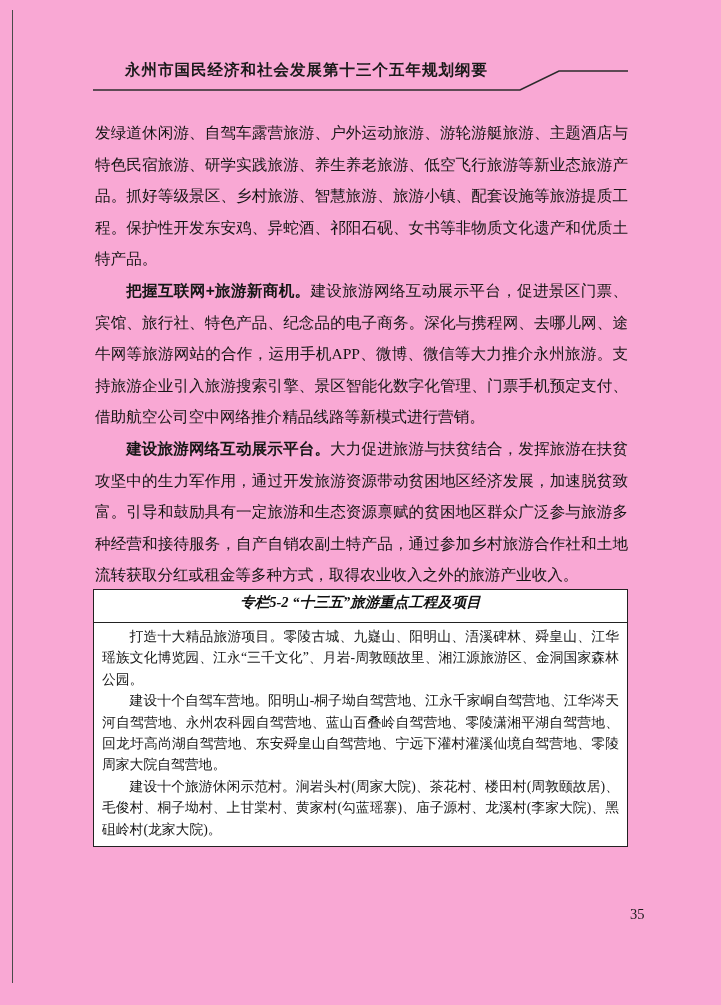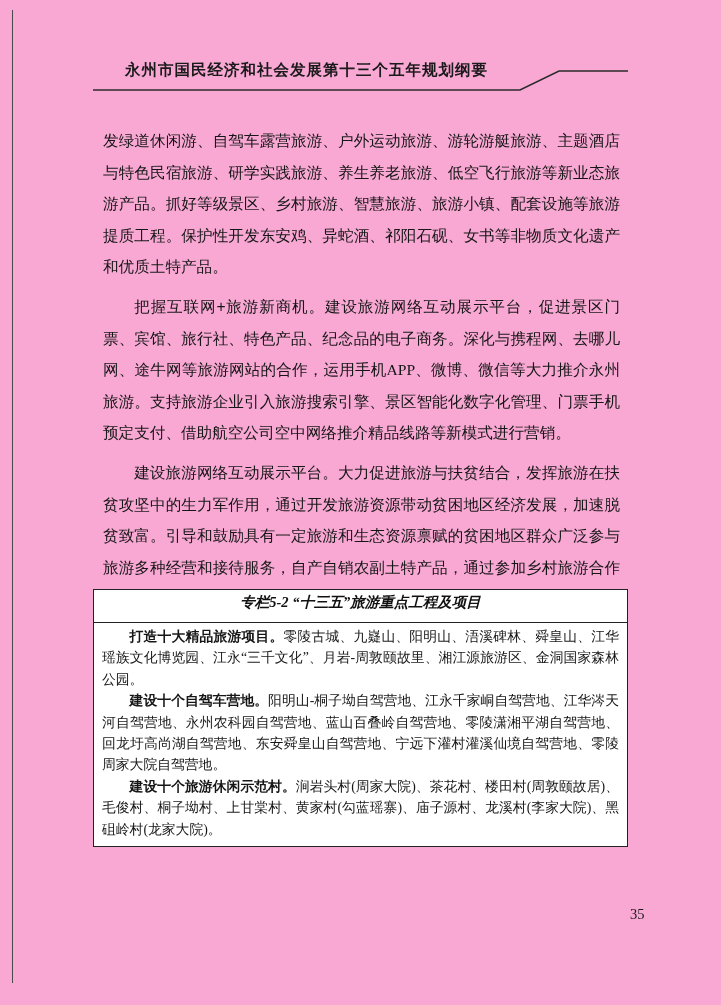--- a/index.html
+++ b/index.html
@@ -26,25 +26,25 @@
   .header-rule{
     position:absolute;left:0;top:0;
   }
   .body-text{
     position:absolute;left:95px;top:117px;width:533px;
     font-size:15.6px;
     line-height:31.6px;
     text-align:justify;
     color:#161616;
   }
-  .para{margin:8px;text-indent:2em;}
+  .para{margin:0;text-indent:2em;}
   .para.no-indent{text-indent:0;}
   .lead{
     font-family:"Liberation Sans","DejaVu Sans",sans-serif;
-    font-weight:normal;
+    font-weight:bold;
   }
   .feature-box{
     position:absolute;left:93px;top:589px;width:535px;
     border:1.5px solid #222;
     box-sizing:border-box;
     background:#fff;
   }
   .box-title{
     border-bottom:1px solid #222;
     text-align:center;
@@ -57,21 +57,21 @@
   .box-content{
     padding:3px 8px 6px 8px;
     font-size:13.8px;
     line-height:21.4px;
     text-align:justify;
     color:#161616;
   }
   .box-para{margin:0;text-indent:2em;}
   .box-lead{
     font-family:"Liberation Sans","DejaVu Sans",sans-serif;
-    font-weight:bold;
+    font-weight:normal;
   }
   .page-number{
     position:absolute;left:630px;top:906px;
     font-size:14.5px;
     color:#1a1a1a;
   }
 </style>
 </head>
 <body>
 

